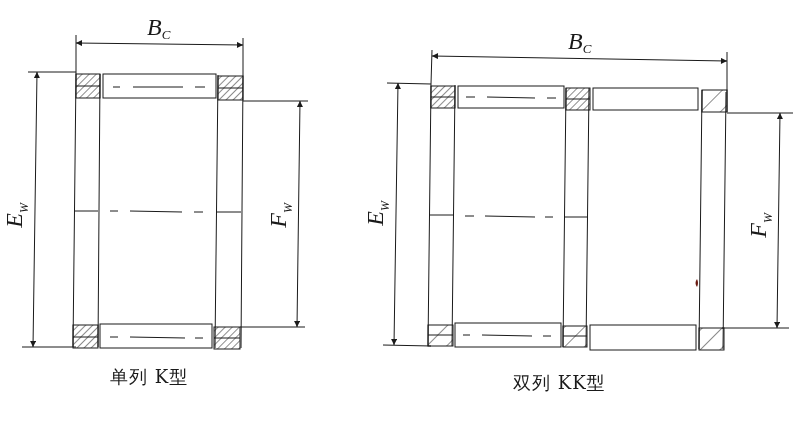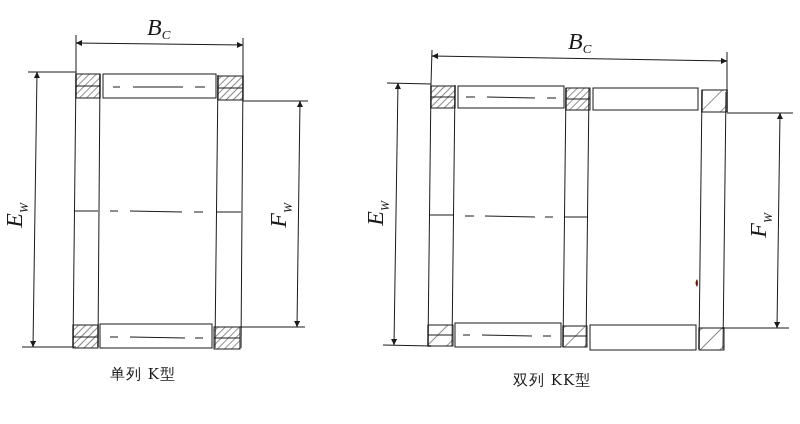--- a/index.html
+++ b/index.html
@@ -3,21 +3,21 @@
 <meta charset="utf-8">
 <style>
   html, body { margin:0; padding:0; background:#ffffff; }
   body { width:800px; height:424px; position:relative; overflow:hidden; font-family:"Liberation Serif", serif; }
   #canvas { position:absolute; left:0; top:0; width:800px; height:424px; }
   .lbl { position:absolute; color:#1a1a1a; white-space:nowrap; }
   .dim-h { font-family:"Liberation Serif", serif; font-style:italic; font-size:24px; }
   .dim-h sub { font-size:13px; vertical-align:-4px; font-style:italic; }
   .dim-v { font-family:"Liberation Serif", serif; font-style:italic; font-size:24px; transform:rotate(-90deg); transform-origin:center center; }
   .dim-v sub { font-size:12px; font-style:italic; }
-  .caption { font-family:"DejaVu Serif", serif; font-size:15px; letter-spacing:1px;text-align:right; }
+  .caption { font-family:"DejaVu Serif", serif; font-size:18px; letter-spacing:1px;text-align:right; }
 </style>
 </head>
 <body>
 
 <svg id="canvas" viewBox="0 0 800 424" xmlns="http://www.w3.org/2000/svg">
   <defs>
     <pattern id="hatch" patternUnits="userSpaceOnUse" width="5" height="5" patternTransform="rotate(45)">
       <line x1="0" y1="0" x2="0" y2="5" stroke="#1a1a1a" stroke-width="1"></line>
     </pattern>
     <pattern id="hatch-wide" patternUnits="userSpaceOnUse" width="14" height="14" patternTransform="rotate(45)">

